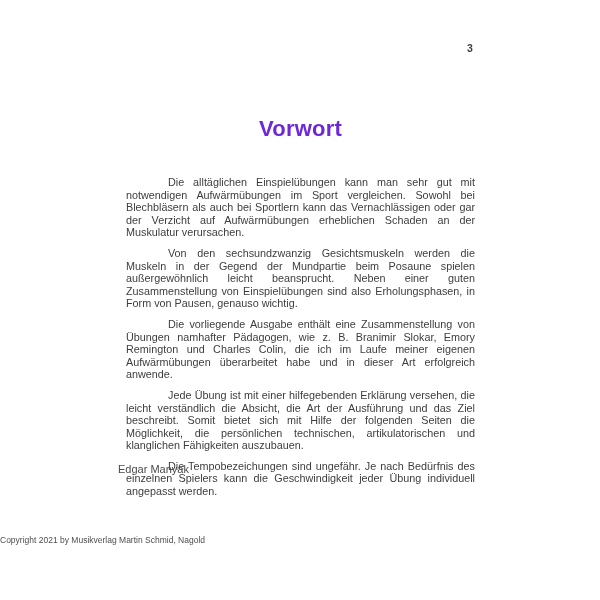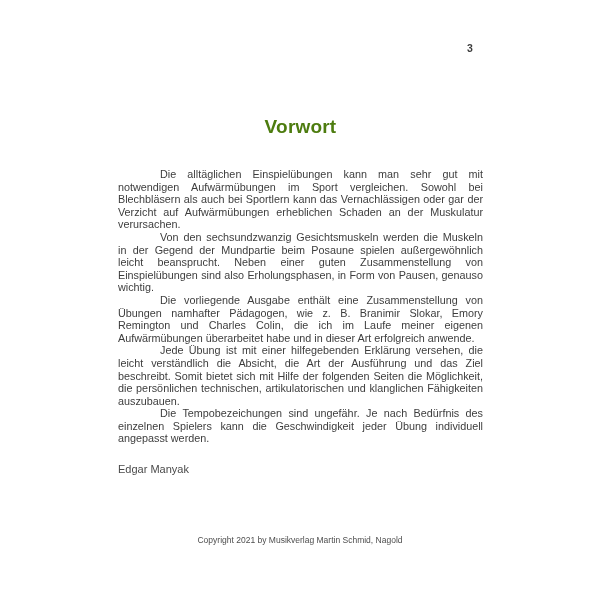--- a/index.html
+++ b/index.html
@@ -22,56 +22,56 @@
     font-size: 10.5px;
     font-weight: bold;
     color: #3c3c3c;
   }
   .title {
     position: absolute;
     top: 116px;
     left: 118px;
     width: 365px;
     text-align: center;
-    font-size: 19px;
+    font-size: 22px;
     font-weight: bold;
     letter-spacing: 0.2px;
-    color: #4d7c0f;
+    color: #6d28d9;
   }
   .body-text {
     position: absolute;
     top: 168px;
     left: 118px;
     width: 365px;
     font-size: 10.8px;
     line-height: 12.6px;
     text-align: justify;
     color: #3d3d3d;
   }
   .body-text p {
-    margin: 0;
+    margin: 8px;
     text-indent: 42px;
   }
   .signature {
     position: absolute;
     top: 463px;
     left: 118px;
     width: 365px;
     box-sizing: border-box;
     padding-right: 38px;
     text-align: left;
     font-size: 11px;
     color: #4a4a4a;
   }
   .footer {
     position: absolute;
     top: 535px;
     left: 0;
     width: 600px;
-    text-align: center;
+    text-align: left;
     font-size: 8.5px;
     color: #4e4e4e;
   }
 </style>
 </head>
 <body>
 
 <div class="page">
 
   <div class="page-number">3</div>

